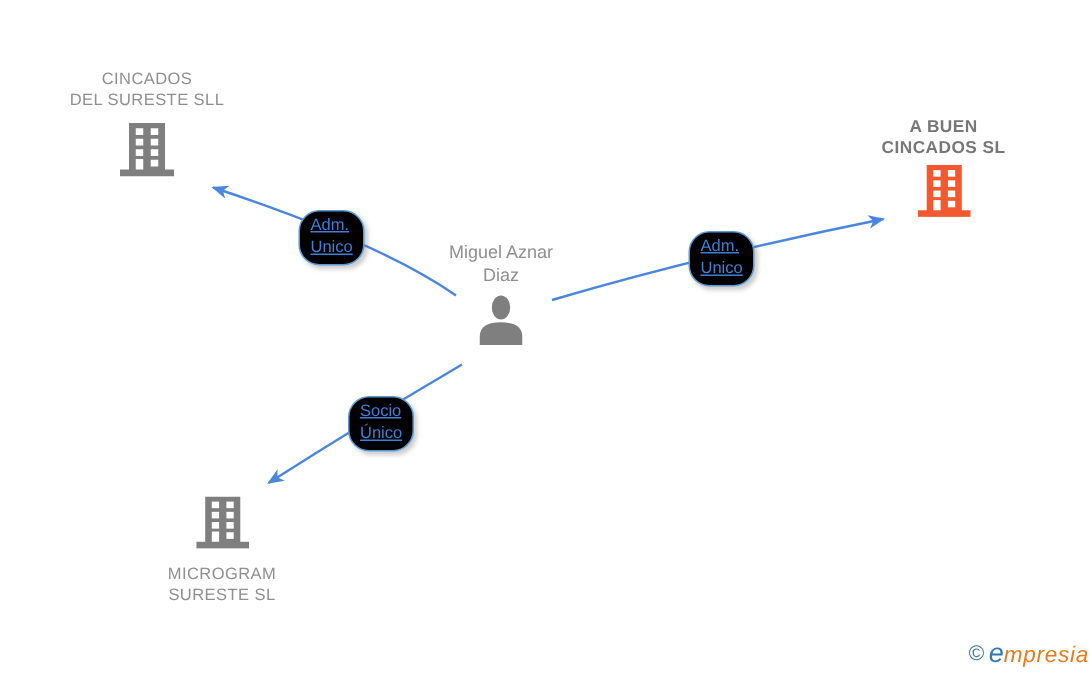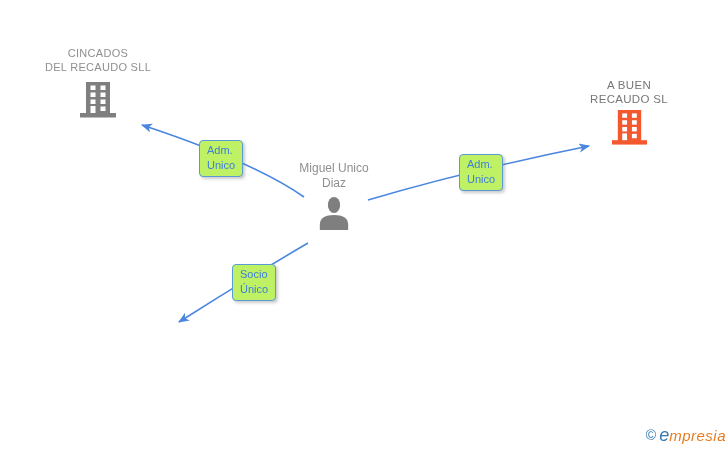--- a/index.html
+++ b/index.html
@@ -8,33 +8,33 @@
     overflow:hidden; font-family:"Liberation Sans", sans-serif;
   }
   svg.edges { position:absolute; left:0; top:0; width:728px; height:450px; }
   svg.edges path.edge { stroke:var(--edge-blue); stroke-width:1.6; fill:none; }
 
   .node { position:absolute; display:flex; flex-direction:column; align-items:center; cursor:pointer; }
   .node-label {
     font-size:11px; line-height:14px; color:var(--text-gray);
     text-align:center; letter-spacing:0.3px; white-space:nowrap;
   }
-  .node.bold .node-label { font-weight:normal; color:var(--text-bold-gray); font-size:11.5px; }
+  .node.bold .node-label { font-weight:bold; color:var(--text-bold-gray); font-size:11.5px; }
   .person-label { font-size:12px; line-height:15px; color:var(--text-gray); text-align:center; white-space:nowrap; }
   .icon svg { display:block; }
   .gray-node { color:var(--node-gray); }
   .orange-node { color:var(--node-orange); }
 
   .edge-label {
-    position:absolute; background:#bef264;
-    border:1.5px solid var(--label-border); border-radius:4px;
+    position:absolute; background:#000000;
+    border:1.5px solid var(--label-border); border-radius:14px;
     padding:2px 7px 3px 7px;
     font-size:11px; line-height:15px; color:var(--label-blue);
     box-shadow:2px 2px 3px rgba(110,110,110,0.35);
-    cursor:pointer; white-space:nowrap;
+    cursor:pointer; white-space:nowrap;text-decoration:underline;
   }
 
   .logo {
     position:absolute; right:2px; bottom:4px;
     font-family:Liberation Sans, sans-serif; white-space:nowrap; cursor:pointer;
   }
   .logo .copy { color:var(--logo-blue); font-size:14px; font-style:normal; vertical-align:1px; }
   .logo .brand-e { color:var(--logo-blue); font-size:18px; font-style:italic; margin-left:3px; }
   .logo .brand-rest { color:var(--logo-orange); font-size:15px; font-style:italic; letter-spacing:0.5px; }
 </style>
@@ -50,21 +50,21 @@
       </marker>
     </defs>
     <path class="edge" d="M304,197 Q254,162 142,125" marker-end="url(#arrow)"></path>
     <path class="edge" d="M368,200 Q470,170 589,146" marker-end="url(#arrow)"></path>
     <path class="edge" d="M308,243 Q245,280 179,322" marker-end="url(#arrow)"></path>
   </svg>
 
   <div class="node gray-node" style="left:8px; top:46px; width:180px;">
     <div class="node-label">
       <div>CINCADOS</div>
-      <div>DEL RECAUDO SLL</div>
+      <div>DEL SURESTE SLL</div>
     </div>
     <div class="icon" style="margin-top:8px;">
       <svg width="38" height="38" viewBox="0 0 38 38">
         <rect x="7" y="0" width="24" height="35" fill="currentColor"></rect>
         <rect x="1" y="31" width="36" height="4.5" fill="currentColor"></rect>
         <g fill="#ffffff">
           <rect x="11.5" y="3.5" width="5" height="4.5"></rect>
             <rect x="21.5" y="3.5" width="5" height="4.5"></rect>
           <rect x="11.5" y="10.5" width="5" height="4.5"></rect>
             <rect x="21.5" y="10.5" width="5" height="4.5"></rect>
@@ -73,21 +73,21 @@
           <rect x="11.5" y="24" width="5" height="7"></rect>  
             <rect x="21.5" y="24.5" width="5" height="4.5"></rect>
         </g>
       </svg>
     </div>
   </div>
 
   <div class="node bold orange-node" style="left:554px; top:78px; width:150px;">
     <div class="node-label">
       <div>A BUEN</div>
-      <div>RECAUDO SL</div>
+      <div>CINCADOS SL</div>
     </div>
     <div class="icon" style="margin-top:4px;">
       <svg width="37" height="37" viewBox="0 0 38 38">
         <rect x="7" y="0" width="24" height="35" fill="currentColor"></rect>
         <rect x="1" y="31" width="36" height="4.5" fill="currentColor"></rect>
         <g fill="#ffffff">
           <rect x="11.5" y="3.5" width="5" height="4.5"></rect>
             <rect x="21.5" y="3.5" width="5" height="4.5"></rect>
           <rect x="11.5" y="10.5" width="5" height="4.5"></rect>
             <rect x="21.5" y="10.5" width="5" height="4.5"></rect>
@@ -95,31 +95,53 @@
             <rect x="21.5" y="17.5" width="5" height="4.5"></rect>
           <rect x="11.5" y="24" width="5" height="7"></rect>  
             <rect x="21.5" y="24.5" width="5" height="4.5"></rect>
         </g>
       </svg>
     </div>
   </div>
 
   <div class="node gray-node" style="left:264px; top:161px; width:140px;">
     <div class="person-label">
-      <div>Miguel Unico</div>
+      <div>Miguel Aznar</div>
       <div>Diaz</div>
     </div>
     <div class="icon" style="margin-top:5px;">
       <svg width="34" height="34" viewBox="0 0 36 36" fill="currentColor">
         <ellipse cx="18" cy="9.5" rx="6.5" ry="8.5"></ellipse>
         <path d="M3,36 v-6 c0,-7 6,-10 15,-10 c9,0 15,3 15,10 v6 z"></path>
       </svg>
     </div>
   </div>
 
+  <div class="node gray-node" style="left:78px; top:331px; width:140px;">
+    <div class="icon">
+      <svg width="37" height="37" viewBox="0 0 38 38">
+        <rect x="7" y="0" width="24" height="35" fill="currentColor"></rect>
+        <rect x="1" y="31" width="36" height="4.5" fill="currentColor"></rect>
+        <g fill="#ffffff">
+          <rect x="11.5" y="3.5" width="5" height="4.5"></rect>
+            <rect x="21.5" y="3.5" width="5" height="4.5"></rect>
+          <rect x="11.5" y="10.5" width="5" height="4.5"></rect>
+            <rect x="21.5" y="10.5" width="5" height="4.5"></rect>
+          <rect x="11.5" y="17.5" width="5" height="4.5"></rect>
+            <rect x="21.5" y="17.5" width="5" height="4.5"></rect>
+          <rect x="11.5" y="24" width="5" height="7"></rect>  
+            <rect x="21.5" y="24.5" width="5" height="4.5"></rect>
+        </g>
+      </svg>
+    </div>
+    <div class="node-label" style="margin-top:8px;">
+      <div>MICROGRAM</div>
+      <div>SURESTE SL</div>
+    </div>
+  </div>
 
   <div class="edge-label" style="left:199px; top:140px;">
     <div>Adm.</div>
     <div>Unico</div>
   </div>
 
   <div class="edge-label" style="left:459px; top:154px;">
     <div>Adm.</div>
     <div>Unico</div>
   </div>

